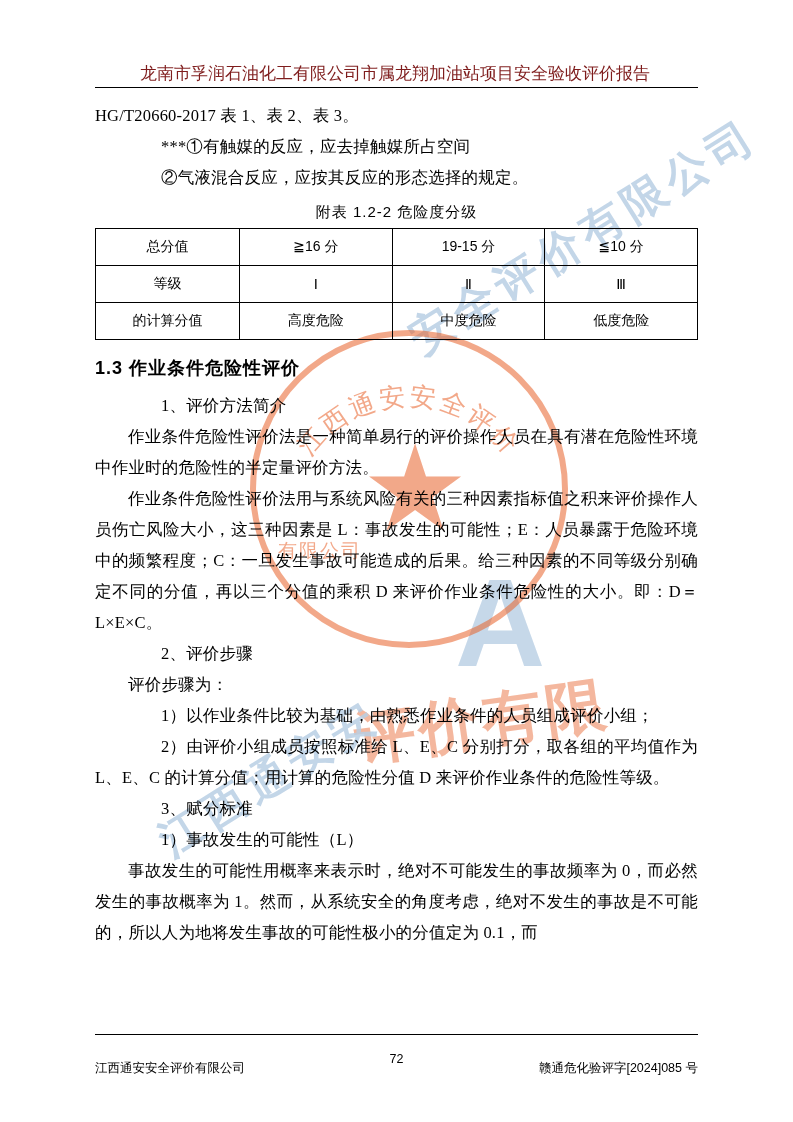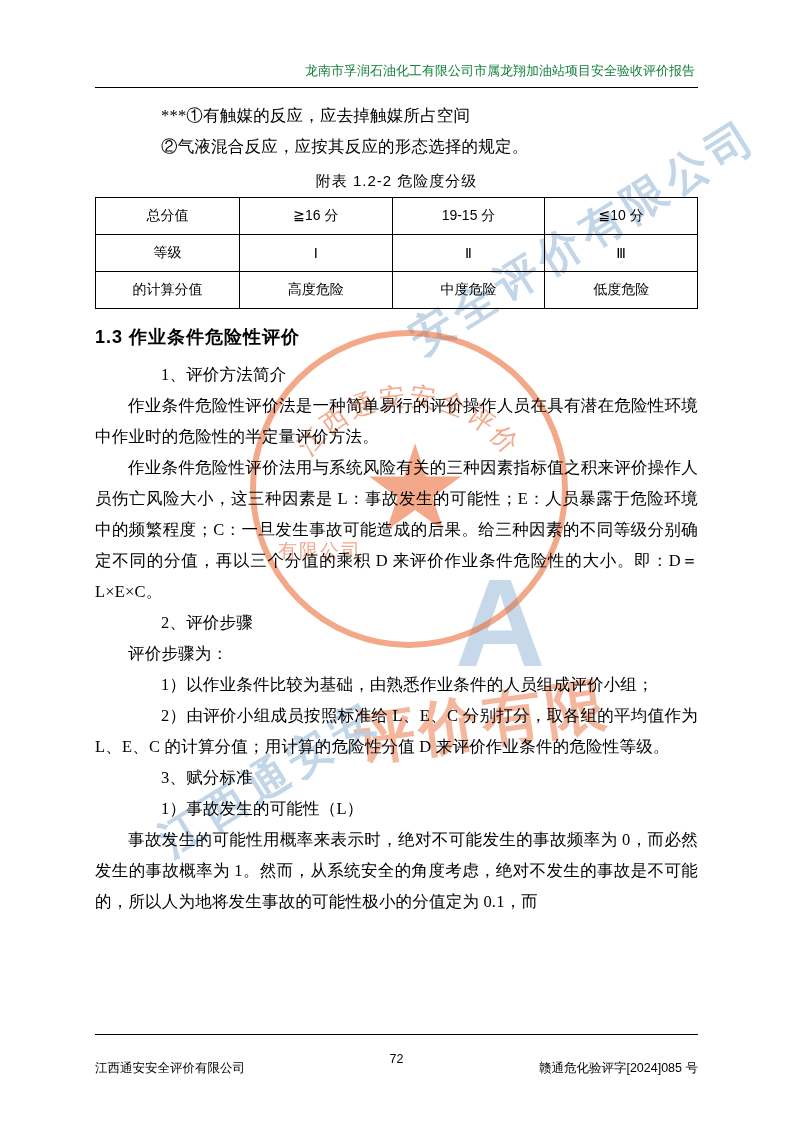--- a/index.html
+++ b/index.html
@@ -130,24 +130,24 @@
     transform: rotate(-8deg);
     transform-origin: left top;
   }
 
   
   .header {
     position: absolute;
     left: 95px;
     top: 62px;
     width: 600px;
-    text-align: right;
-    font-size: 13px;
-    font-family: "Liberation Sans", "DejaVu Sans", sans-serif;
-    color: #15803d;
+    text-align: center;
+    font-size: 17px;
+    font-family: "Liberation Sans", "DejaVu Sans", sans-serif;
+    color: #7f1d1d;
     z-index: 10;
   }
   .header-rule {
     position: absolute;
     left: 95px;
     top: 87px;
     width: 603px;
     height: 0;
     border-top: 1.6px solid #000;
     z-index: 10;
@@ -251,20 +251,21 @@
       <div class="wm-star">★</div>
       <div class="wm-bottom-text">有限公司</div>
     </div>
   </div>
 
   <div class="header">龙南市孚润石油化工有限公司市属龙翔加油站项目安全验收评价报告</div>
   <div class="header-rule"></div>
 
   <div class="content">
 
+    <p class="para">HG/T20660-2017 表 1、表 2、表 3。</p>
     <p class="para indent2">***①有触媒的反应，应去掉触媒所占空间</p>
     <p class="para indent2">②气液混合反应，应按其反应的形态选择的规定。</p>
 
     <div class="tbl-caption">附表 1.2-2  危险度分级</div>
 
     <table class="risk">
       <tbody>
         <tr>
           <td class="col0">总分值</td>
           <td>≧16 分</td>

